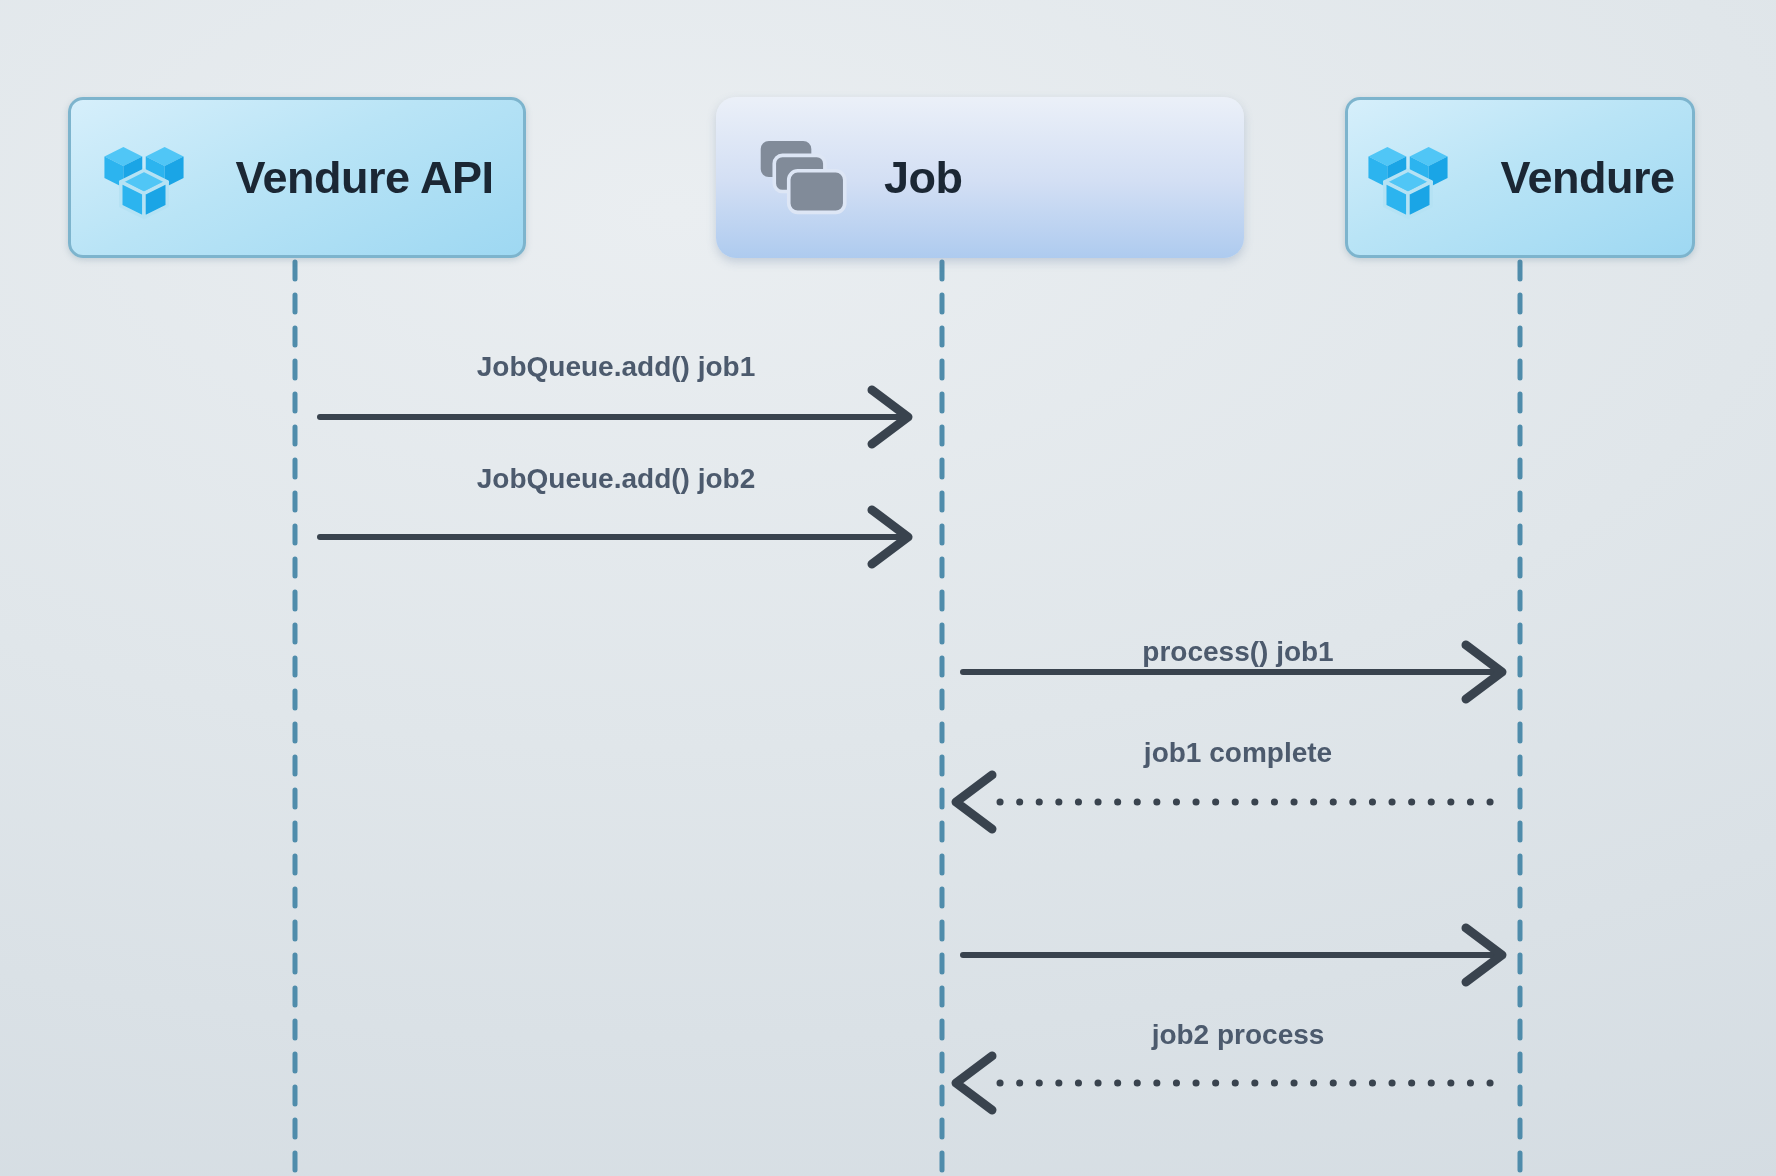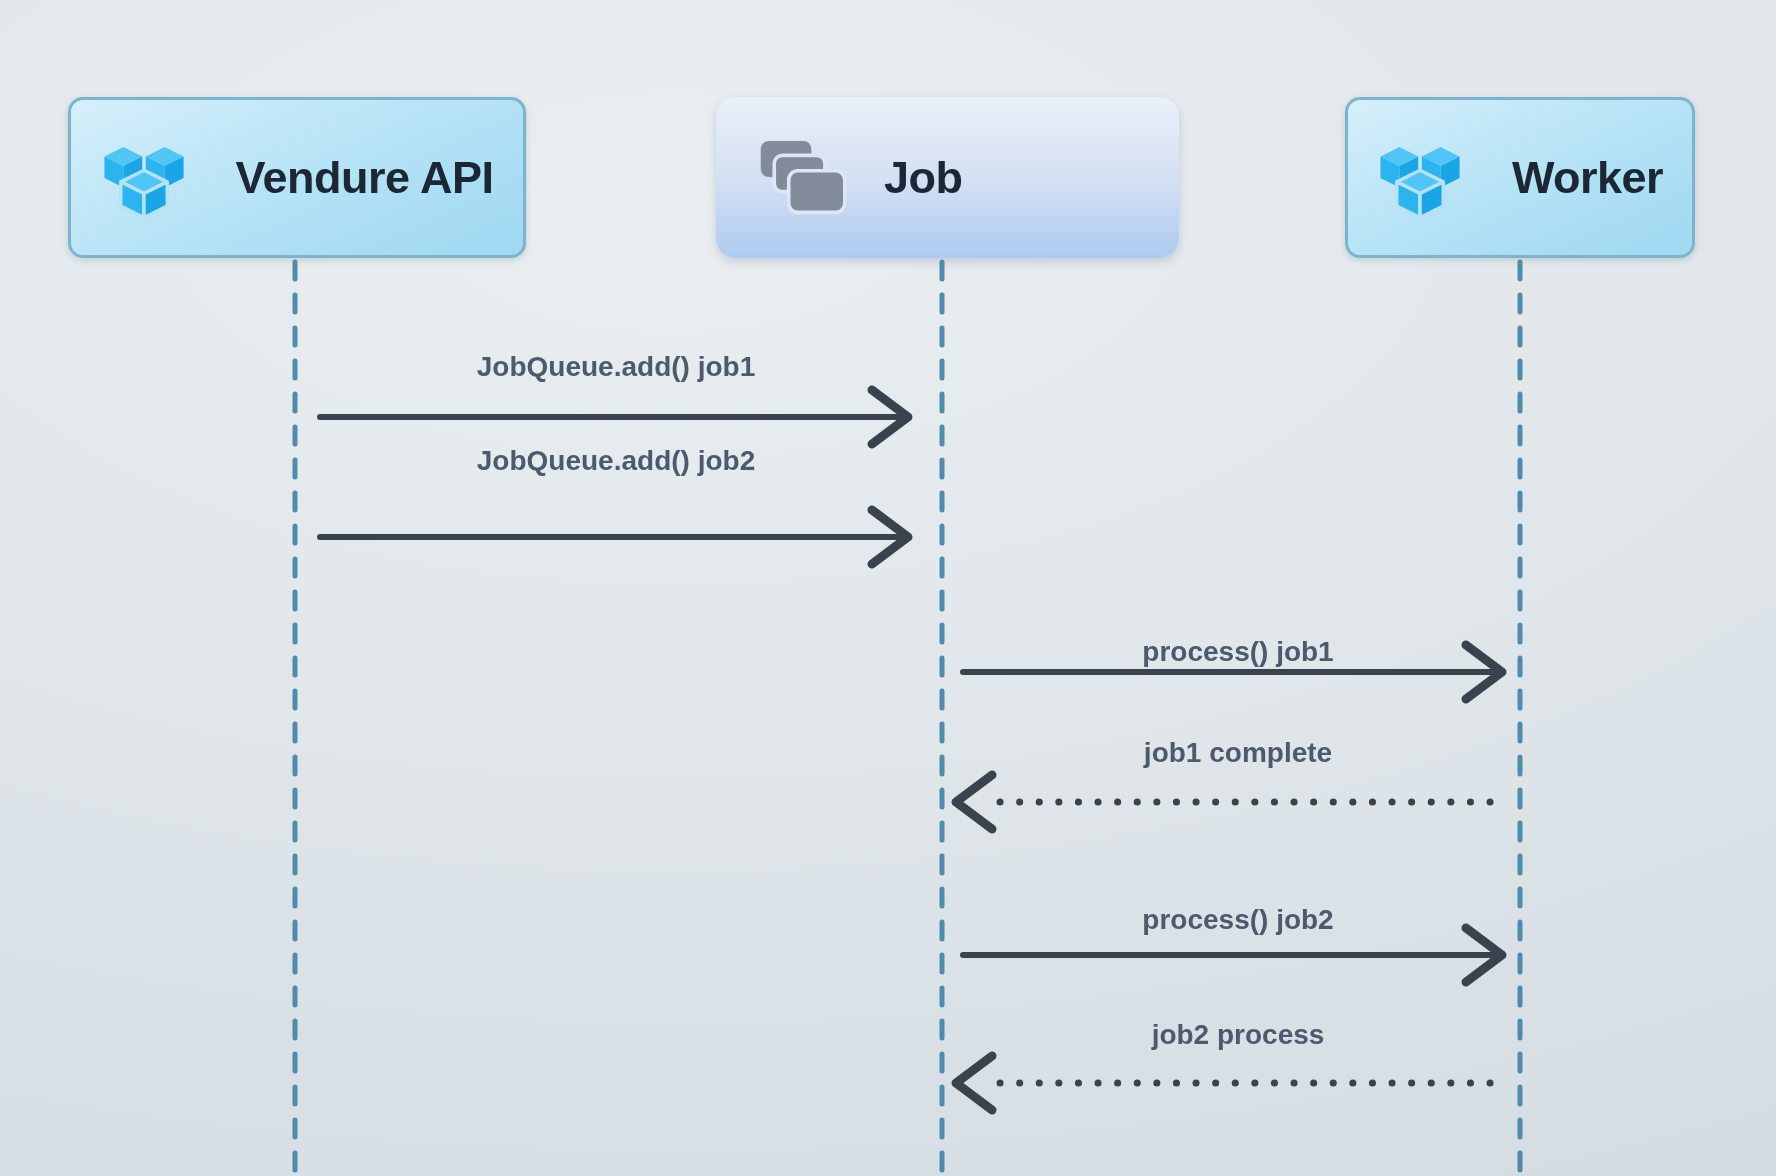--- a/index.html
+++ b/index.html
@@ -124,21 +124,21 @@
         <g stroke="#b5e2f4" stroke-width="4" stroke-linejoin="round">
           <polygon points="50,41 77,54.5 50,68 23,54.5" fill="#50c6f6"></polygon>
           <polygon points="23,54.5 50,68 50,96 23,82.5" fill="#2cb4ef"></polygon>
           <polygon points="77,54.5 50,68 50,96 77,82.5" fill="#1aa5e6"></polygon>
         </g>
       </svg>
     </span>
     <span class="title">Vendure API</span>
   </div>
 
-  <div class="participant soft" style="left:716px; width:463px;">
+  <div class="participant soft" style="left:716px; width:528px;">
     <span class="icon-box">
       <svg width="94" height="80" viewBox="0 0 104 88">
         <rect x="3" y="3" width="56" height="40" rx="9" fill="#818b99"></rect>
         <rect x="18" y="19" width="56" height="40" rx="9" fill="#818b99" stroke="#dde6f5" stroke-width="4"></rect>
         <rect x="34" y="36" width="62" height="46" rx="10" fill="#818b99" stroke="#dde6f5" stroke-width="4"></rect>
       </svg>
     </span>
     <span class="title">Job</span>
   </div>
 
@@ -155,23 +155,22 @@
           <polygon points="52,25 74,36 74,61 52,50" fill="#2cb4ef"></polygon>
           <polygon points="96,25 74,36 74,61 96,50" fill="#1aa5e6"></polygon>
         </g>
         <g stroke="#b5e2f4" stroke-width="4" stroke-linejoin="round">
           <polygon points="50,41 77,54.5 50,68 23,54.5" fill="#50c6f6"></polygon>
           <polygon points="23,54.5 50,68 50,96 23,82.5" fill="#2cb4ef"></polygon>
           <polygon points="77,54.5 50,68 50,96 77,82.5" fill="#1aa5e6"></polygon>
         </g>
       </svg>
     </span>
-    <span class="title">Worker</span>
+    <span class="title">Vendure</span>
   </div>
 
   <div class="msg-label" style="left:616px;  top:367px;">JobQueue.add() job1</div>
-  <div class="msg-label" style="left:616px;  top:461px;text-align:center;">JobQueue.add() job2</div>
+  <div class="msg-label" style="left:616px;  top:479px;text-align:center;">JobQueue.add() job2</div>
   <div class="msg-label" style="left:1238px; top:633px;margin-top:19px;">process() job1</div>
   <div class="msg-label" style="left:1238px; top:753px;">job1 complete</div>
-  <div class="msg-label" style="left:1238px; top:920px;">process() job2</div>
   <div class="msg-label" style="left:1238px; top:1035px;">job2 process</div>
 
 </div>
 
 </body></html>

